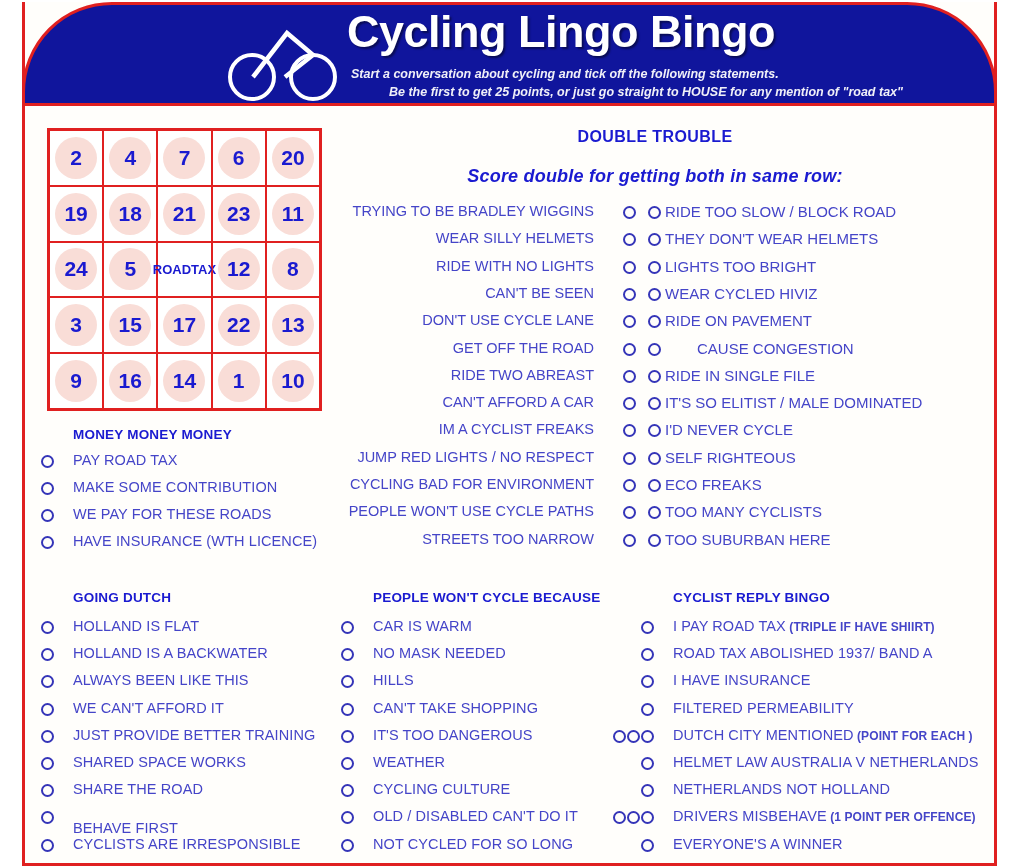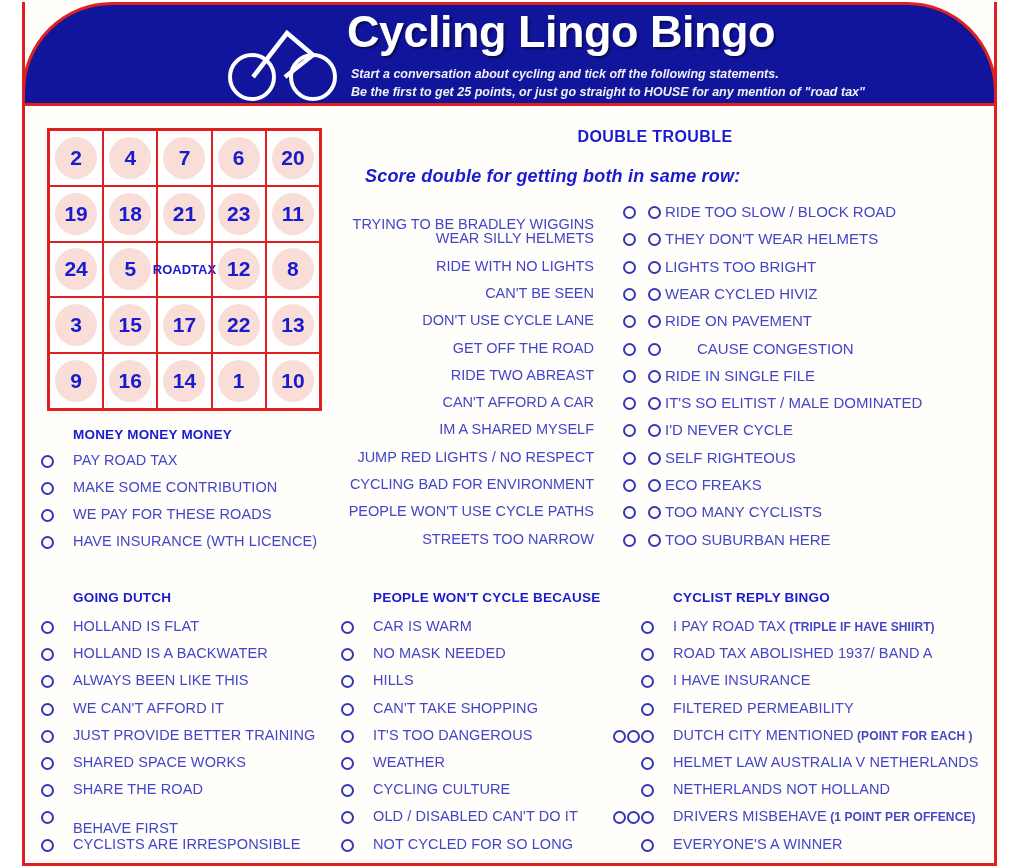--- a/index.html
+++ b/index.html
@@ -50,21 +50,21 @@
   .subtitle {
     position: absolute;
     left: 326px;
     color: #f0f0f8;
     font-size: 12.5px;
     font-style: italic;
     font-weight: bold;
     white-space: nowrap;
   }
   #sub1 { top: 62px; }
-  #sub2 { top: 80px; }
+  #sub2 { top: 80px; margin-left: 38px; }
 
   
   #grid {
     position: absolute;
     left: 22px; top: 126px;
     width: 275px; height: 283px;
     border: 2px solid #e02020;
     display: grid;
     grid-template-columns: repeat(5, 1fr);
     grid-template-rows: repeat(5, 1fr);
@@ -135,21 +135,21 @@
     text-align: center;
     color: #1a1ad0;
     font-size: 16px;
     font-weight: bold;
     letter-spacing: 0.4px;
   }
   #dt-sub {
     position: absolute;
     left: 340px; top: 164px;
     width: 580px;
-    text-align: left;
+    text-align: center;
     color: #1a1ad0;
     font-size: 18px;
     font-weight: bold;
     font-style: italic;
     letter-spacing: 0.2px;
   }
   .dt-left {
     position: absolute;
     right: 400px;
     color: #4545c8;
@@ -260,21 +260,21 @@
         <div class="disc">1</div>
       </div>
       <div class="cell">
         <div class="disc">10</div>
       </div>
     </div>
 
   <div id="dt-title">DOUBLE TROUBLE</div>
   <div id="dt-sub">Score double for getting both in same row:</div>
   <div id="dt-rows">
-      <div class="dt-left" style="top: 214px;">TRYING TO BE BRADLEY WIGGINS</div>
+      <div class="dt-left" style="top: 201px;">TRYING TO BE BRADLEY WIGGINS</div>
       <div class="bullet dt-b-left" style="top: 204px;"></div>
       <div class="bullet dt-b-right" style="top: 204px;"></div>
       <div class="dt-right" style="top: 201px;">RIDE TOO SLOW / BLOCK ROAD</div>
       <div class="dt-left" style="top: 228.3px;">WEAR SILLY HELMETS</div>
       <div class="bullet dt-b-left" style="top: 231.3px;"></div>
       <div class="bullet dt-b-right" style="top: 231.3px;"></div>
       <div class="dt-right" style="top: 228.3px;">THEY DON'T WEAR HELMETS</div>
       <div class="dt-left" style="top: 255.6px;">RIDE WITH NO LIGHTS</div>
       <div class="bullet dt-b-left" style="top: 258.6px;"></div>
       <div class="bullet dt-b-right" style="top: 258.6px;"></div>
@@ -292,21 +292,21 @@
       <div class="bullet dt-b-right" style="top: 340.5px;"></div>
       <div class="dt-right" style="top: 337.5px; margin-left: 32px;">CAUSE CONGESTION</div>
       <div class="dt-left" style="top: 364.8px;">RIDE TWO ABREAST</div>
       <div class="bullet dt-b-left" style="top: 367.8px;"></div>
       <div class="bullet dt-b-right" style="top: 367.8px;"></div>
       <div class="dt-right" style="top: 364.8px;">RIDE IN SINGLE FILE</div>
       <div class="dt-left" style="top: 392.1px;">CAN'T AFFORD A CAR</div>
       <div class="bullet dt-b-left" style="top: 395.1px;"></div>
       <div class="bullet dt-b-right" style="top: 395.1px;"></div>
       <div class="dt-right" style="top: 392.1px;">IT'S SO ELITIST / MALE DOMINATED</div>
-      <div class="dt-left" style="top: 419.4px;">IM A SHARED MYSELF</div>
+      <div class="dt-left" style="top: 419.4px;">IM A CYCLIST FREAKS</div>
       <div class="bullet dt-b-left" style="top: 422.4px;"></div>
       <div class="bullet dt-b-right" style="top: 422.4px;"></div>
       <div class="dt-right" style="top: 419.4px;">I'D NEVER CYCLE</div>
       <div class="dt-left" style="top: 446.7px;">JUMP RED LIGHTS / NO RESPECT</div>
       <div class="bullet dt-b-left" style="top: 449.7px;"></div>
       <div class="bullet dt-b-right" style="top: 449.7px;"></div>
       <div class="dt-right" style="top: 446.7px;">SELF RIGHTEOUS</div>
       <div class="dt-left" style="top: 474px;">CYCLING BAD FOR ENVIRONMENT</div>
       <div class="bullet dt-b-left" style="top: 477px;"></div>
       <div class="bullet dt-b-right" style="top: 477px;"></div>

